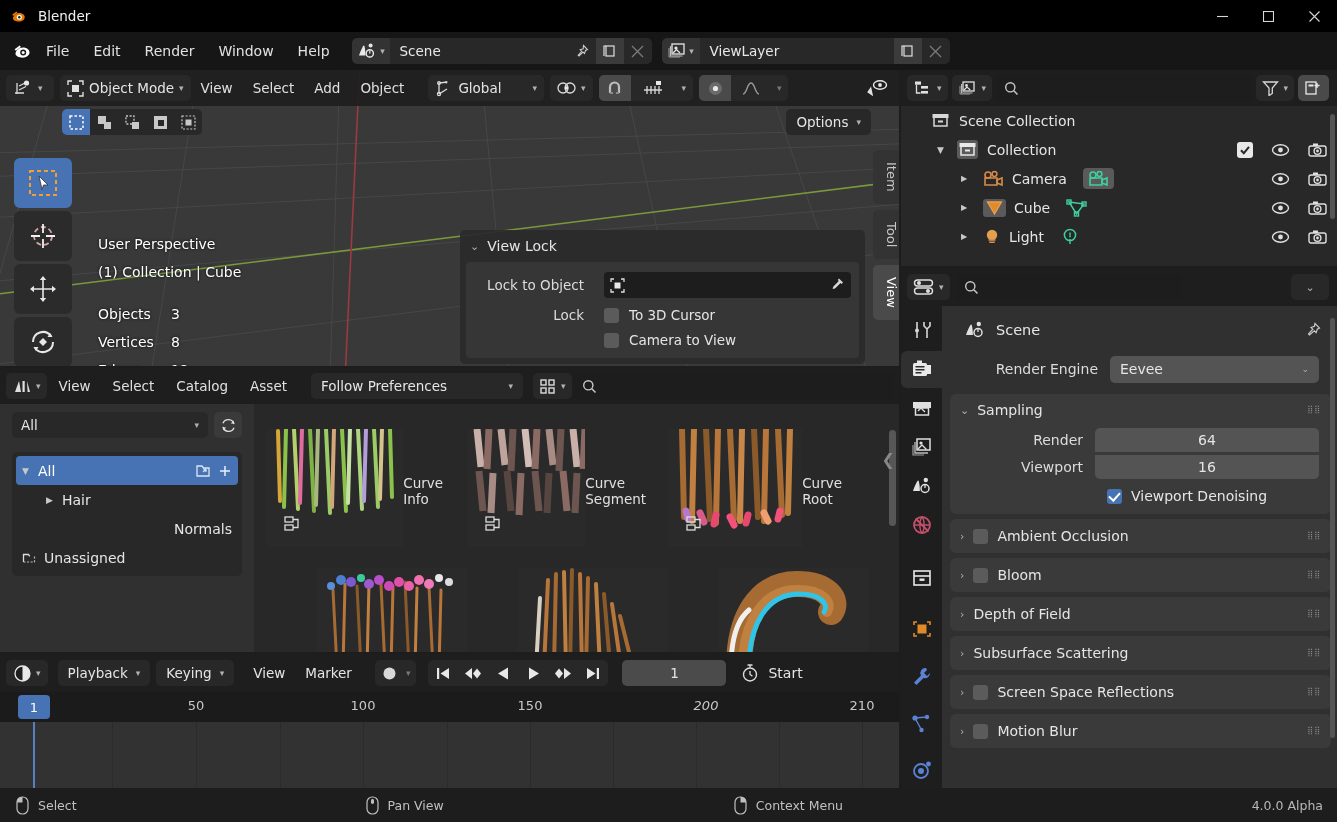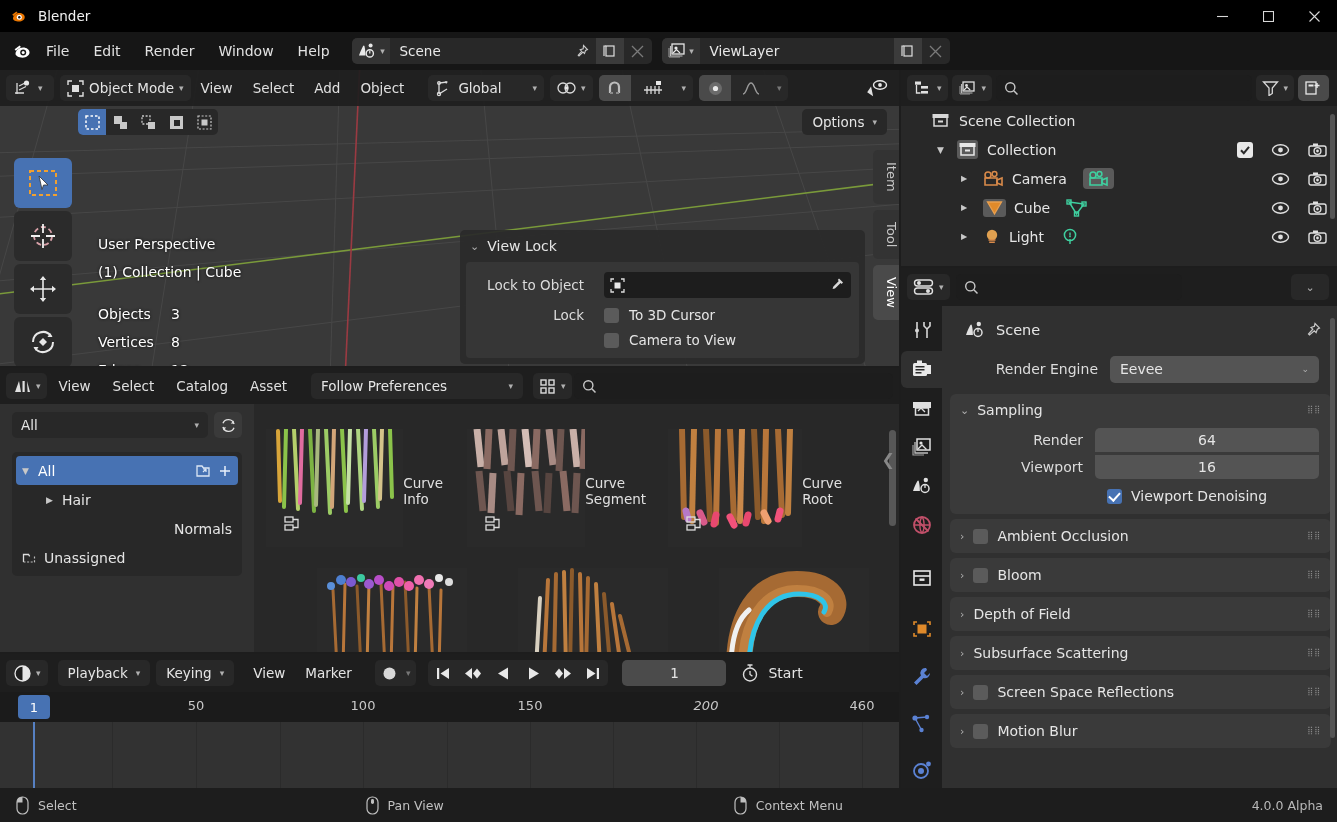--- a/index.html
+++ b/index.html
@@ -65,21 +65,21 @@
     background: rgba(30,30,30,0.92); display: flex; align-items: center;
   }
   .vph-btn {
     height: 26px; background: #282828; border-radius: 5px; display: flex; align-items: center;
     padding: 0 7px; gap: 5px; margin-left: 6px;
   }
   .vph-plain { padding: 4px 10px; font-size: 13.5px; color: #e0e0e0; border-radius: 4px; }
   .chev { font-size: 9px; color: #b0b0b0; }
 
   .vp-subheader {
-    position: absolute; left: 16px; top: 36px; width: 899px; height: 32px;
+    position: absolute; left: 0; top: 36px; width: 899px; height: 32px;
     display: flex; align-items: center;
   }
   .selmode {
     display: flex; background: #282828; border-radius: 5px; overflow: hidden;
     margin-left: 62px; height: 26px;
   }
   .selmode > div { width: 28px; height: 26px; display: flex; align-items: center; justify-content: center; }
   .selmode > div.on { background: #4772b3; }
   .options-btn {
     position: absolute; right: 28px; top: 3px; height: 26px; background: #282828;
@@ -946,21 +946,21 @@
     </div>
 
     <div class="tl-ruler">
       <div class="tl-playhead-badge">
         <span>1</span>
       </div>
       <div class="tl-tick" style="left:196px;">50</div>
       <div class="tl-tick" style="left:363px;">100</div>
       <div class="tl-tick" style="left:530px;">150</div>
       <div class="tl-tick" style="left:706px;font-style:italic;">200</div>
-      <div class="tl-tick" style="left:862px;">460</div>
+      <div class="tl-tick" style="left:862px;">210</div>
     </div>
 
     <div class="tl-canvas">
       <div class="tl-gridline" style="left:112px;"></div>
       <div class="tl-gridline" style="left:196px;"></div>
       <div class="tl-gridline" style="left:280px;"></div>
       <div class="tl-gridline" style="left:363px;"></div>
       <div class="tl-gridline" style="left:447px;"></div>
       <div class="tl-gridline" style="left:530px;"></div>
       <div class="tl-gridline" style="left:613px;"></div>

